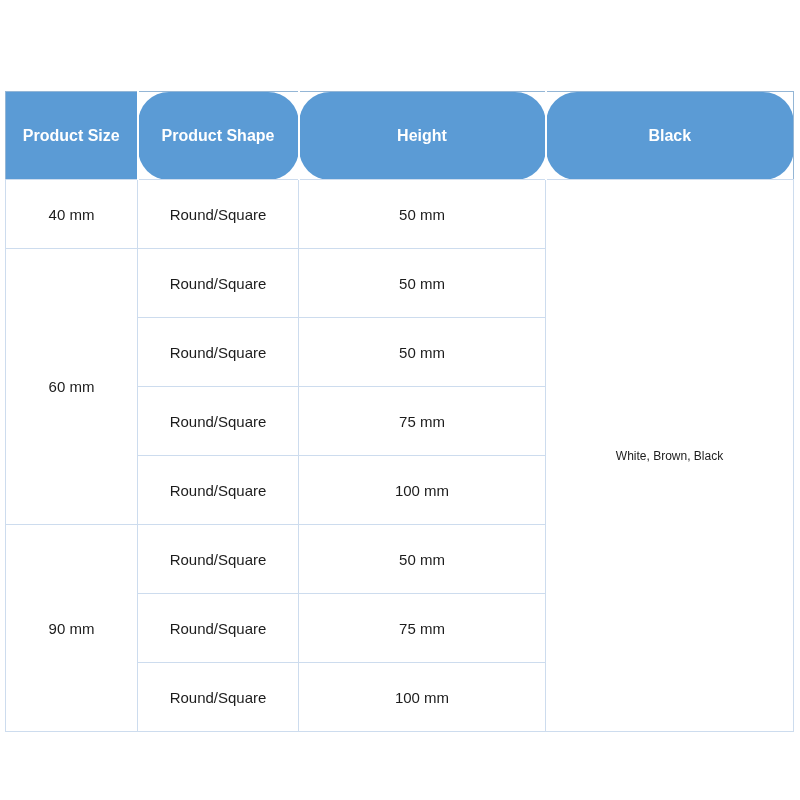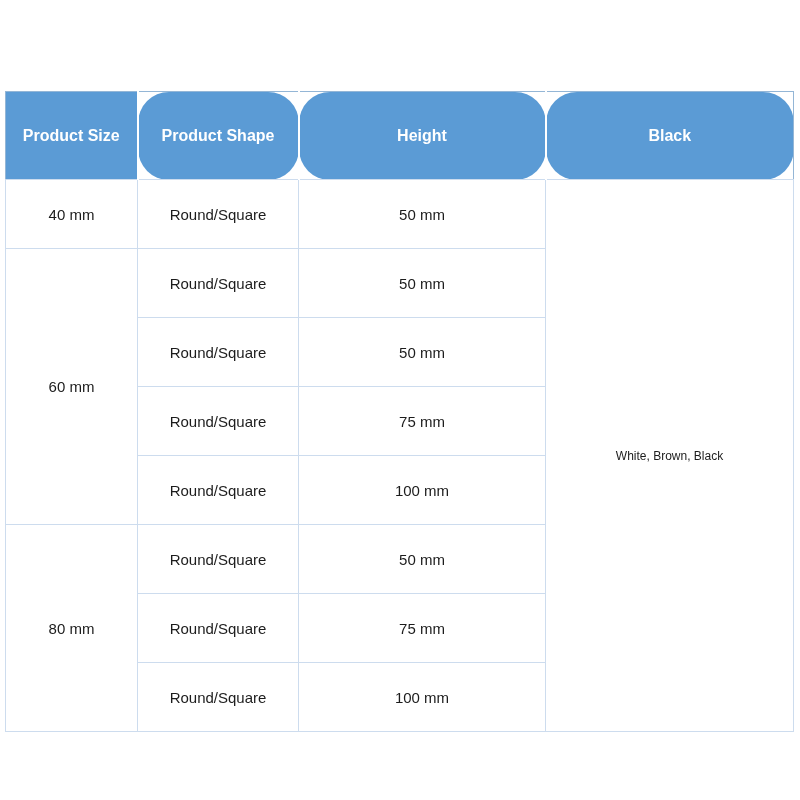--- a/index.html
+++ b/index.html
@@ -91,21 +91,21 @@
       </tr>
       <tr>
         <td>Round/Square</td>
         <td>75 mm</td>
       </tr>
       <tr>
         <td>Round/Square</td>
         <td>100 mm</td>
       </tr>
       <tr>
-        <td rowspan="3">80 mm</td>
+        <td rowspan="3">90 mm</td>
         <td>Round/Square</td>
         <td>50 mm</td>
       </tr>
       <tr>
         <td>Round/Square</td>
         <td>75 mm</td>
       </tr>
       <tr>
         <td>Round/Square</td>
         <td>100 mm</td>

